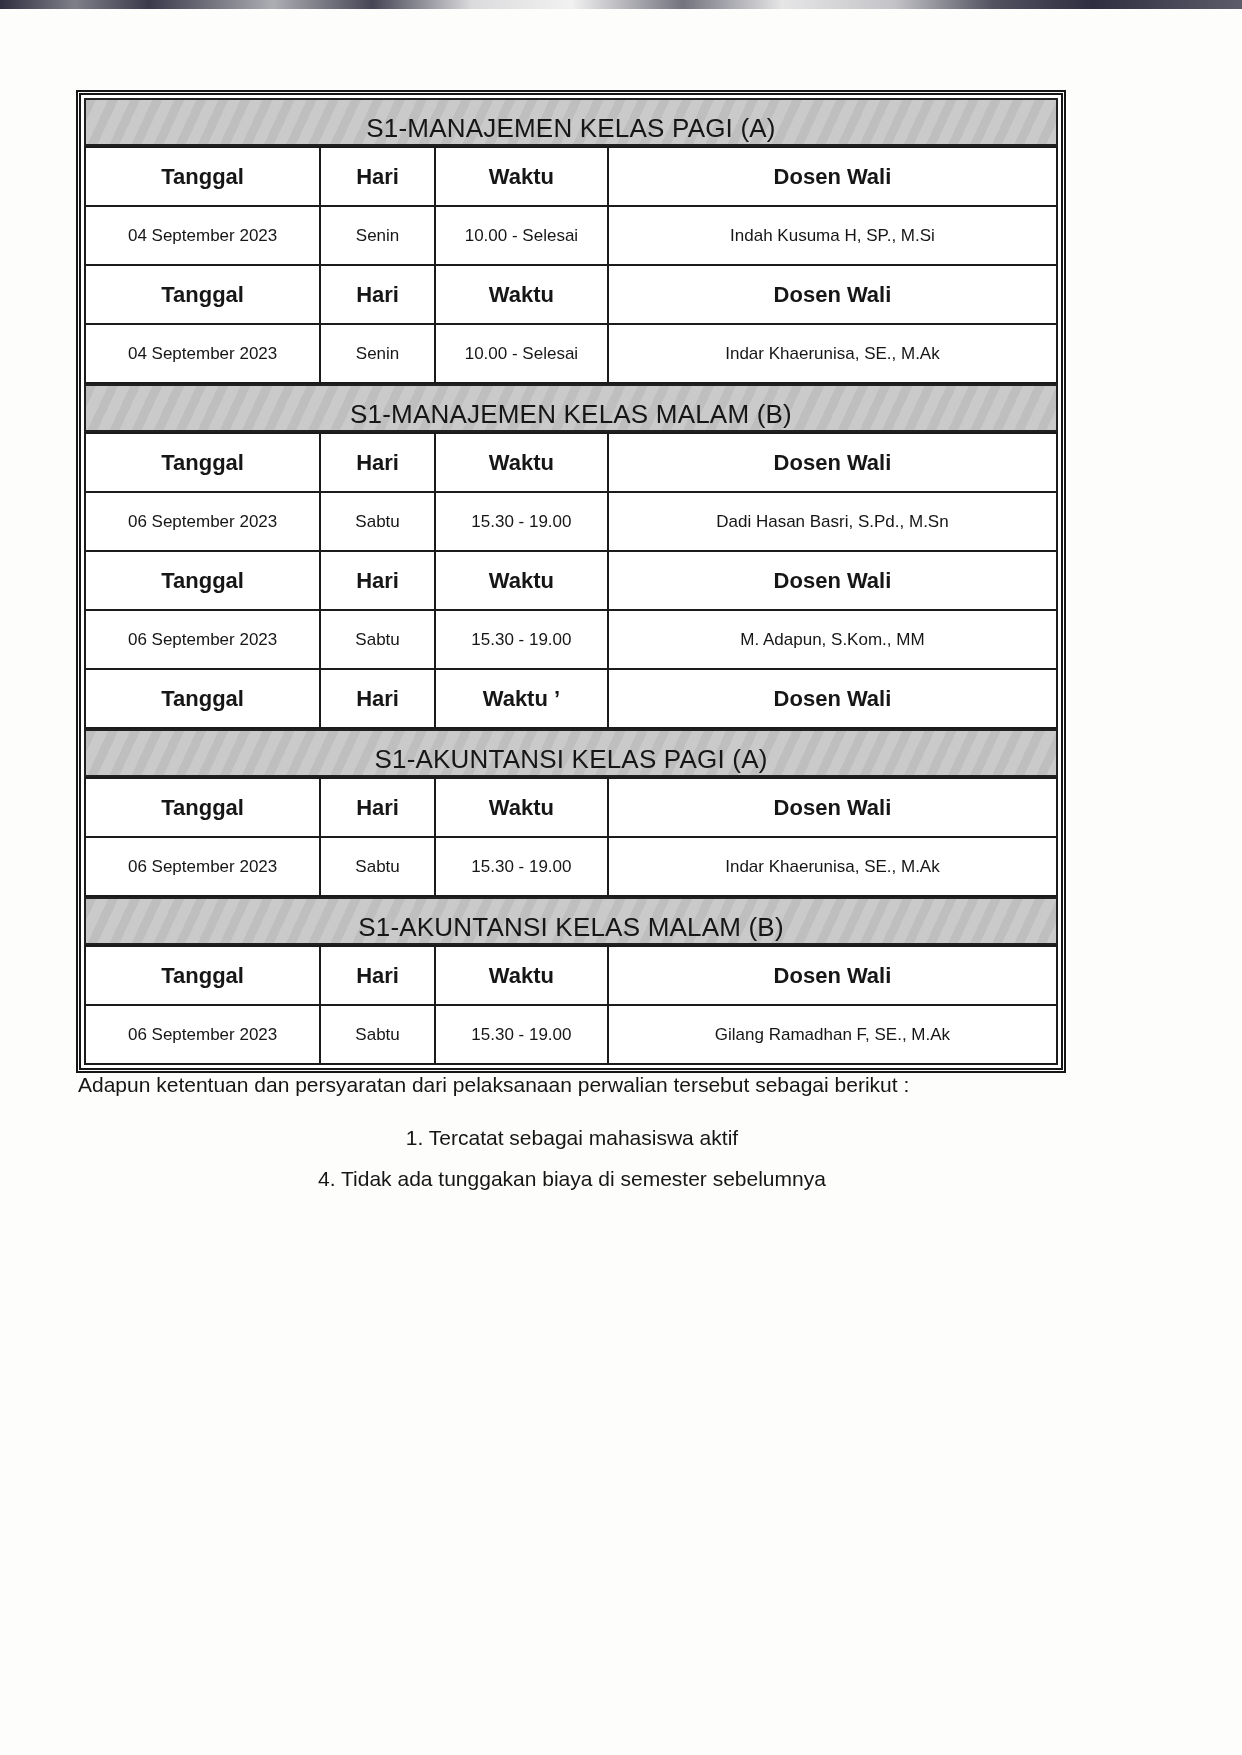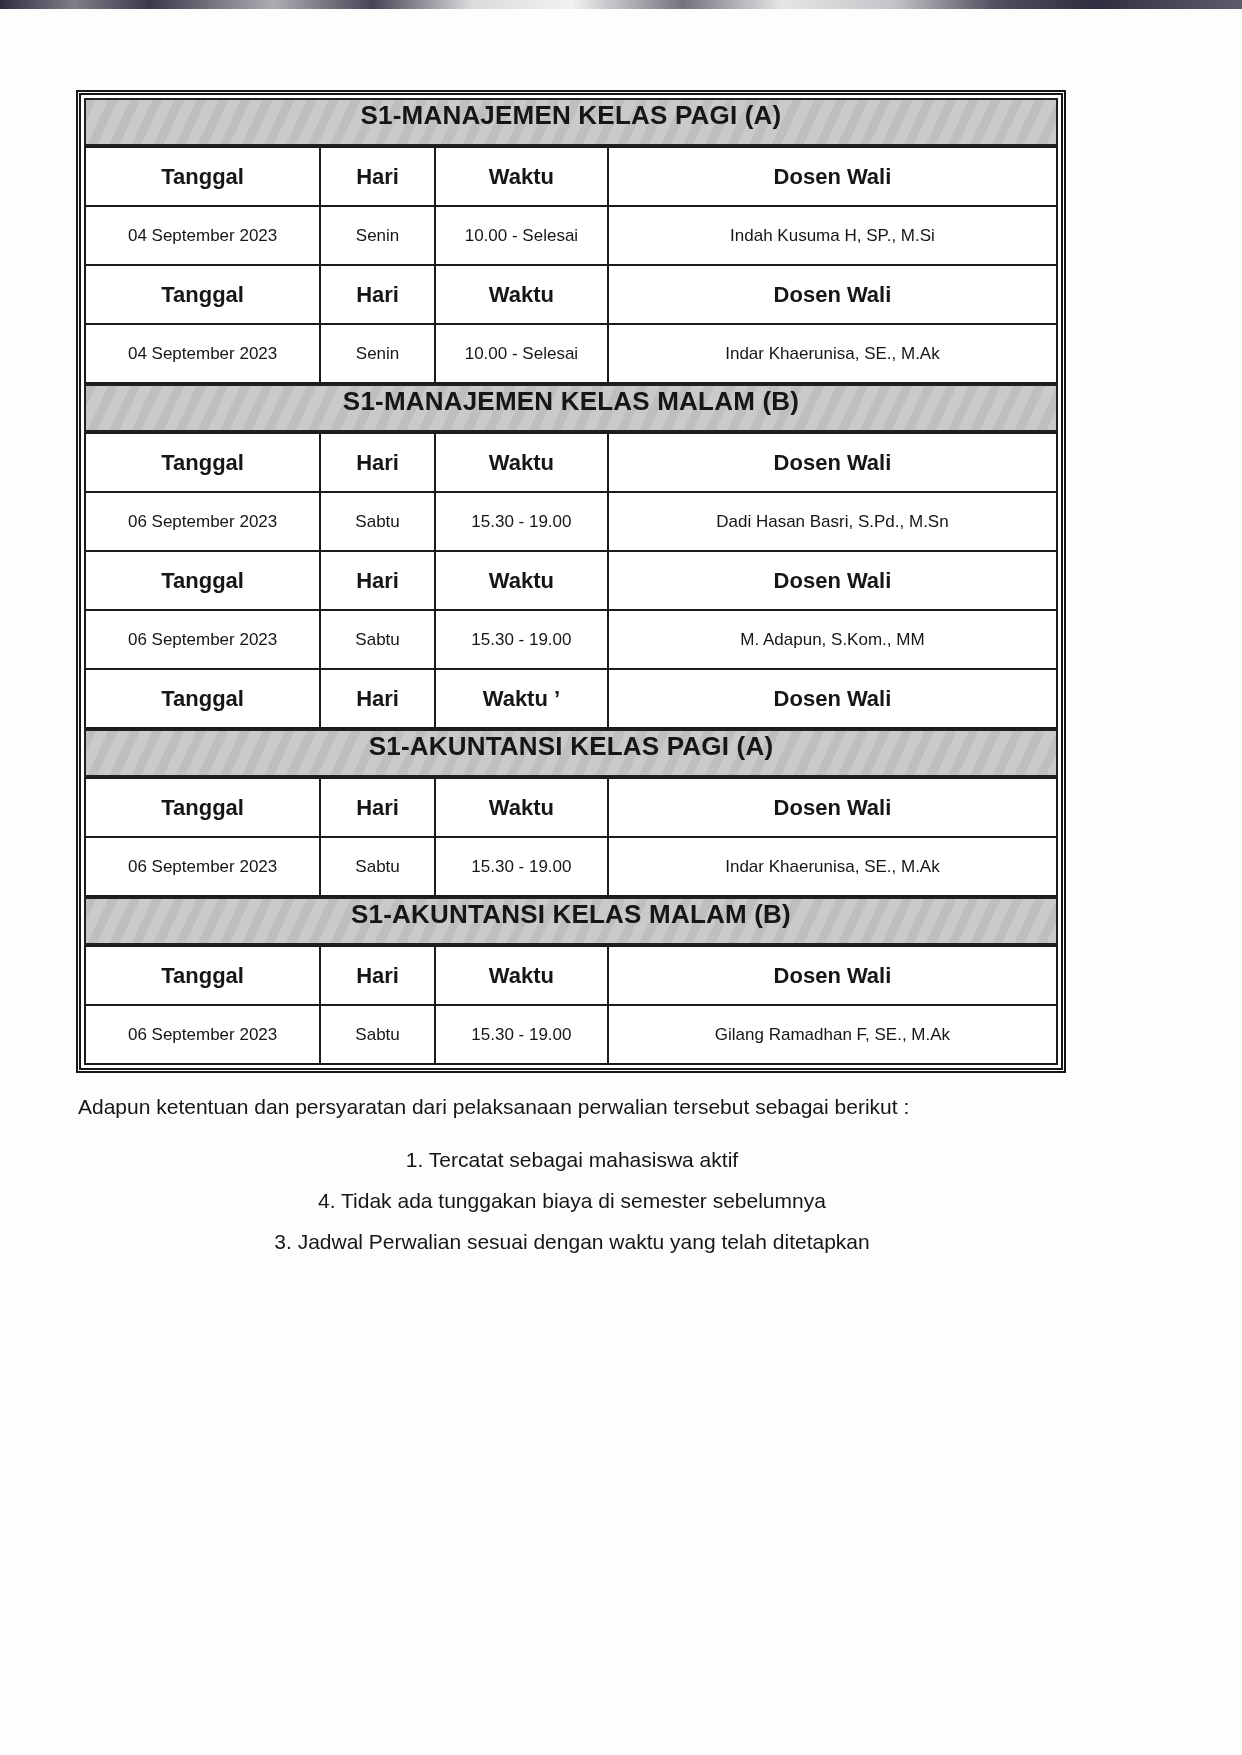--- a/index.html
+++ b/index.html
@@ -38,22 +38,22 @@
     border:5px double #161616;
     padding:3px;
     background:#fff;
   }
   .section-bar{
     border:2px solid #202020;
     background:
       repeating-linear-gradient(115deg, rgba(0,0,0,0.045) 0 9px, rgba(255,255,255,0.05) 9px 20px),
       #c7c7c7;
     height:44px;
-    display:flex;align-items:flex-start;justify-content:center;
-    font-weight:bold;font-size:26px;letter-spacing:.2px;
+    display:flex;align-items:flex-end;justify-content:center;
+    font-weight:normal;font-size:26px;letter-spacing:.2px;
     margin:0;
   }
   table.grid{
     width:100%;
     border-collapse:collapse;
     table-layout:fixed;
   }
   table.grid td, table.grid th{
     border:2px solid #1b1b1b;
     height:57px;
@@ -61,21 +61,21 @@
     vertical-align:middle;
     padding:0 13px;
     overflow:hidden;
   }
   table.grid th{ font-size:22px; font-weight:bold; }
   table.grid td{ font-size:17px; font-weight:normal; }
   col.c-tanggal{width:24.2%;}
   col.c-hari{width:11.8%;}
   col.c-waktu{width:17.8%;}
   col.c-dosen{width:46.2%;}
-  .notes{ margin-top:22px; font-size:21px; }
+  .notes{ font-size:21px; }
   .notes-intro{ margin:0 0 20px 2px; }
   .notes-item{ margin:0 0 0 2px; line-height:41px;text-align:center; }
 </style>
 </head>
 <body>
 
 <div class="page">
   <div class="scan-strip"></div>
 
   <div class="content">
@@ -216,17 +216,16 @@
         </tr>
       </tbody>
         </table>
 
     </div>
 
     <div class="notes">
       <p class="notes-intro">Adapun ketentuan dan persyaratan dari pelaksanaan perwalian tersebut sebagai berikut :</p>
       <p class="notes-item">1. Tercatat sebagai mahasiswa aktif</p>
       <p class="notes-item">4. Tidak ada tunggakan biaya di semester sebelumnya</p>
-      <p class="notes-item">3. Jadwal Perwalian sesuai dengan waktu yang telah ditetapkan</p>
     </div>
 
   </div>
 </div>
 
 </body></html>

